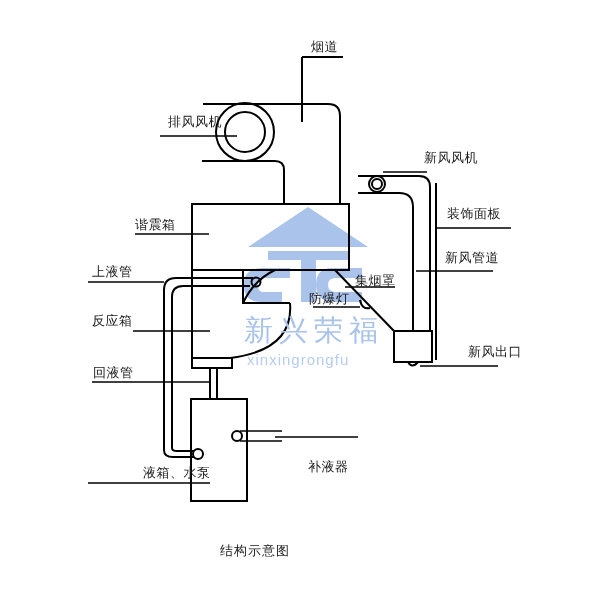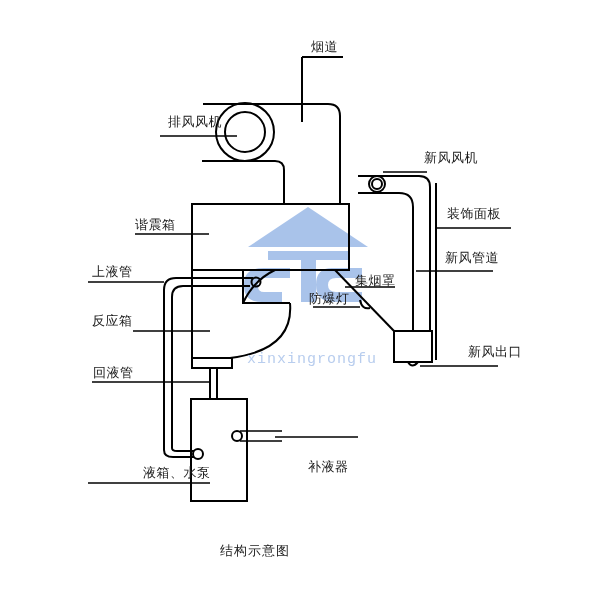--- a/index.html
+++ b/index.html
@@ -1,20 +1,20 @@
 <!DOCTYPE html>
 <html><head>
 <meta charset="utf-8">
 <style>
   html, body { margin: 0; padding: 0; background: #ffffff; }
   body { width: 600px; height: 600px; position: relative; overflow: hidden; font-family: "DejaVu Serif", "Liberation Serif", serif; }
   #diagram { position: absolute; left: 0; top: 0; width: 476px; height: 600px; }
   .lbl { position: absolute; font-size: 13px; color: #1a1a1a; white-space: nowrap; line-height: 1; letter-spacing: 0.5px; }
   .wm-cn { position: absolute; font-family: "DejaVu Sans", "Liberation Sans", sans-serif; font-size: 29px; color: #a9c3ea; letter-spacing: 6px; line-height: 1; }
-  .wm-en { position: absolute; font-family: Liberation Mono, monospace; font-size: 15px; color: #b8cdee; letter-spacing: 1px; line-height: 1; }
+  .wm-en { position: absolute; font-family: Liberation Sans, sans-serif; font-size: 15px; color: #b8cdee; letter-spacing: 1px; line-height: 1; }
   .caption { position: absolute; font-size: 13px; color: #1a1a1a; letter-spacing: 1px; line-height: 1; }
 </style>
 </head>
 <body>
 
 <div id="diagram">
   <svg width="600" height="600" viewBox="0 0 600 600" xmlns="http://www.w3.org/2000/svg">
 
     <g fill="#a9c3ea" stroke="none">
       <polygon points="308,207 248,247 368,247"></polygon>
@@ -95,17 +95,18 @@
   <span class="lbl" style="left:92px;top:265px;">上液管</span>
   <span class="lbl" style="left:355px;top:274px;">集烟罩</span>
   <span class="lbl" style="left:309px;top:292px;">防爆灯</span>
   <span class="lbl" style="left:92px;top:314px;">反应箱</span>
   <span class="lbl" style="left:468px;top:345px;">新风出口</span>
   <span class="lbl" style="left:93px;top:366px;">回液管</span>
   <span class="lbl" style="left:308px;top:424px;margin-top:36px;">补液器</span>
   <span class="lbl" style="left:107px;top:466px;margin-left:36px;">液箱、水泵</span>
 
   
+  <span class="wm-cn" style="left:244px;top:316px;">新兴荣福</span>
   <span class="wm-en" style="left:247px;top:352px;">xinxingrongfu</span>
 
   
   <span class="caption" style="left:220px;top:544px;">结构示意图</span>
 </div>
 
 </body></html>

